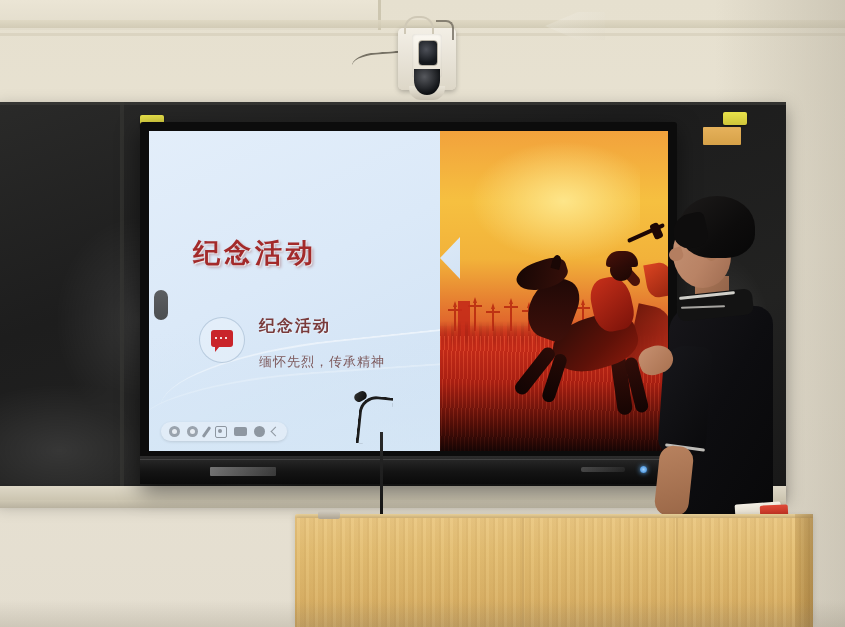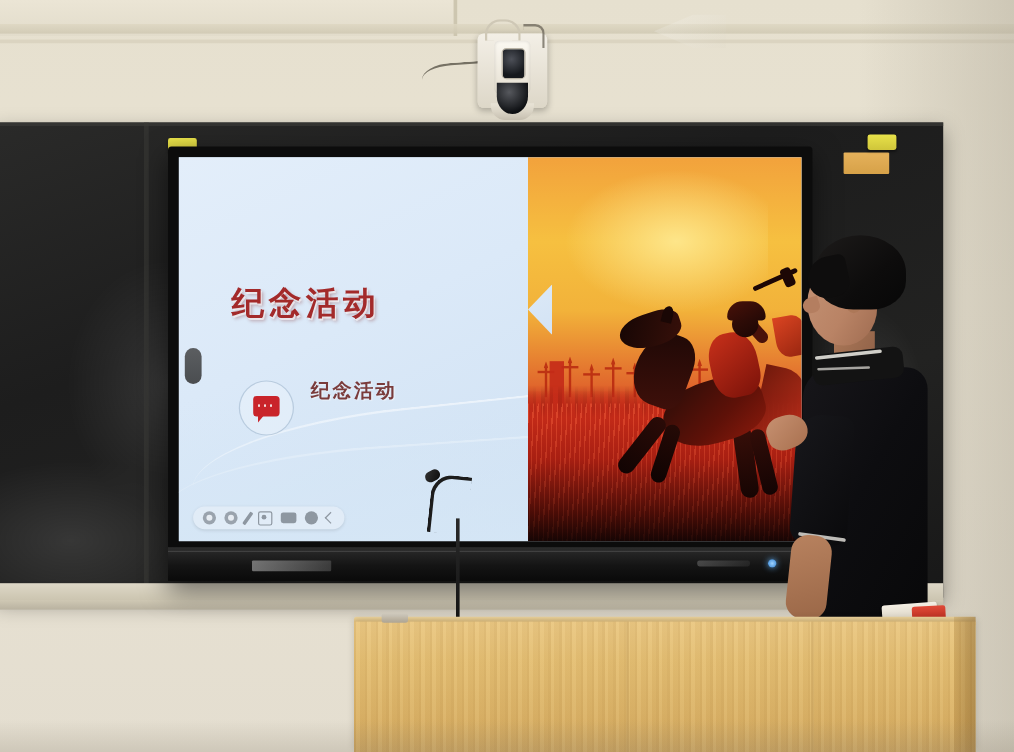--- a/index.html
+++ b/index.html
@@ -321,20 +321,21 @@
 
       <div class="slide-title">纪念活动</div>
 
       <div class="bullet-circle">
         <div class="bubble">
           <div class="bubble-dots"></div>
         </div>
       </div>
 
       <div class="sub-title">纪念活动</div>
+      <div class="sub-text">缅怀先烈，传承精神</div>
 
       <div class="slide-right">
         <div class="sun"></div>
         <div class="spears">
           <div class="spear" style="left:14px;height:26px;"></div>
           <div class="spear" style="left:34px;height:30px;"></div>
           <div class="spear" style="left:52px;height:24px;"></div>
           <div class="spear" style="left:70px;height:29px;"></div>
           <div class="spear" style="left:88px;height:25px;"></div>
           <div class="spear" style="left:106px;height:30px;"></div>

